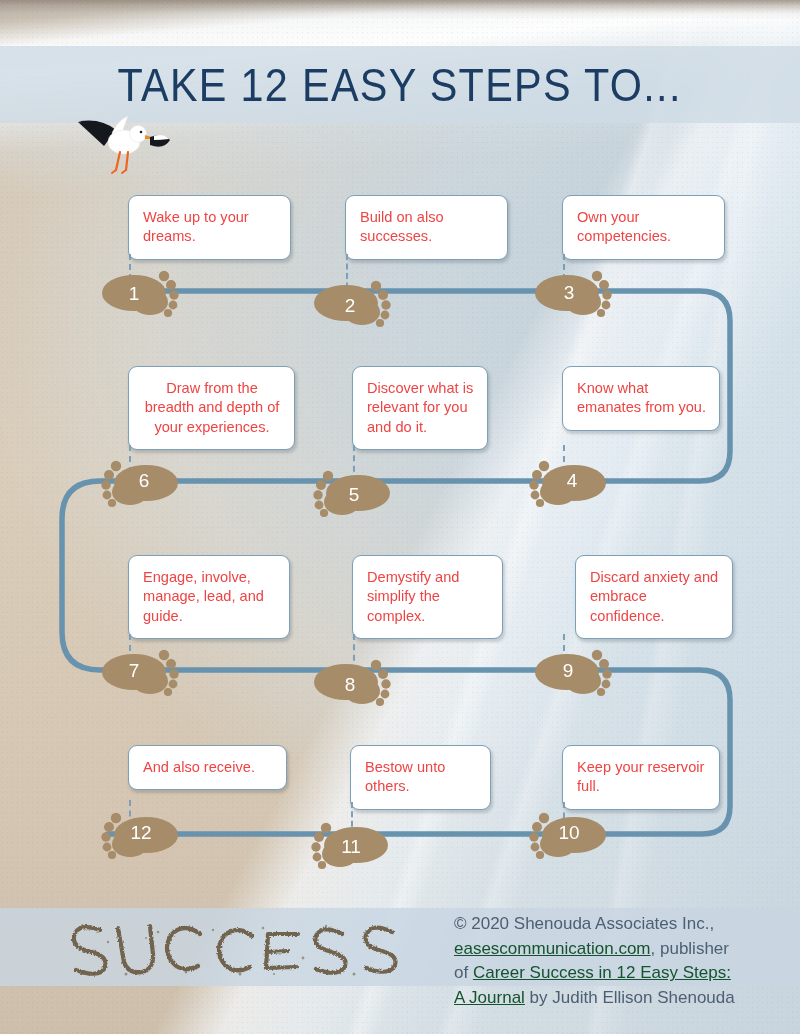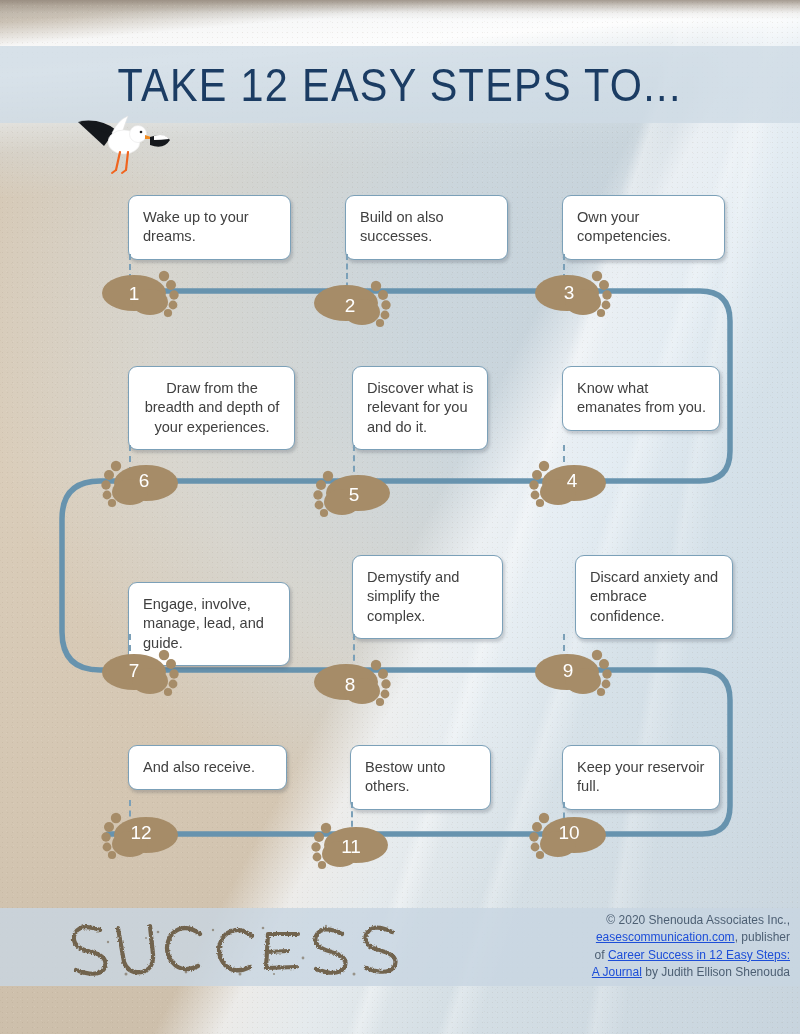--- a/index.html
+++ b/index.html
@@ -123,21 +123,21 @@
   .path-svg { position: absolute; inset: 0; pointer-events: none; }
 
   
   .card {
     position: absolute;
     background: #ffffff;
     border: 1px solid #7ba0b8;
     border-radius: 9px;
     box-shadow: 1.5px 2.5px 3px rgba(60,70,80,0.22);
     padding: 12px 13px 12px 14px;
-    color: #404040;
+    color: #ef4444;
     font-size: 14.6px;
     line-height: 1.33;
   }
   .card p { margin: 0; }
 
   
   .connector {
     position: absolute;
     width: 0;
     border-left: 2px dashed #7ba0b8;
@@ -156,30 +156,30 @@
   }
   .success-word {
     position: absolute;
     left: 58px;
     top: 912px;
     width: 350px;
     height: 72px;
   }
   .copyright {
     position: absolute;
-    left: 470px;
+    left: 454px;
     top: 912px;
     width: 320px;
-    text-align: right;
+    text-align: left;
     color: #4d5f73;
-    font-size: 12px;
+    font-size: 17px;
     line-height: 1.45;
   }
   .copyright a {
-    color: #1d4ed8;
+    color: #14532d;
   }
 </style>
 </head>
 <body>
 
 <div id="poster">
 
   <div class="bg-layer bg-sand"></div>
   <div class="bg-layer bg-water"></div>
   <div class="bg-layer bg-surf"></div>
@@ -322,21 +322,21 @@
     <ellipse cx="50" cy="27" rx="32" ry="18" fill="#a68c68"></ellipse>
     <ellipse cx="34" cy="36" rx="18" ry="13" fill="#a68c68"></ellipse>
     <circle cx="20" cy="10" r="5.2" fill="#a68c68"></circle>
     <circle cx="13" cy="19" r="5.0" fill="#a68c68"></circle>
     <circle cx="10" cy="29" r="4.7" fill="#a68c68"></circle>
     <circle cx="11" cy="39" r="4.4" fill="#a68c68"></circle>
     <circle cx="16" cy="47" r="4.1" fill="#a68c68"></circle>
     <text x="48" y="26" fill="#ffffff" font-size="19" font-family="Liberation Sans, sans-serif" text-anchor="middle" dominant-baseline="middle">4</text>
   </svg>
 
-  <div class="card" style="left:128px; top:555px; width:162px;margin-top:27px;">
+  <div class="card" style="left:128px; top:555px; width:162px;">
     <p>Engage, involve, manage, lead, and guide.</p>
   </div>
   <div class="connector" style="left:129px; top:634px; height:28px;"></div>
 
   <div class="card" style="left:352px; top:555px; width:151px;">
     <p>Demystify and simplify the complex.</p>
   </div>
   <div class="connector" style="left:353px; top:634px; height:37px;"></div>
 
   <div class="card" style="left:538px; top:555px; width:158px;margin-left:37px;">

